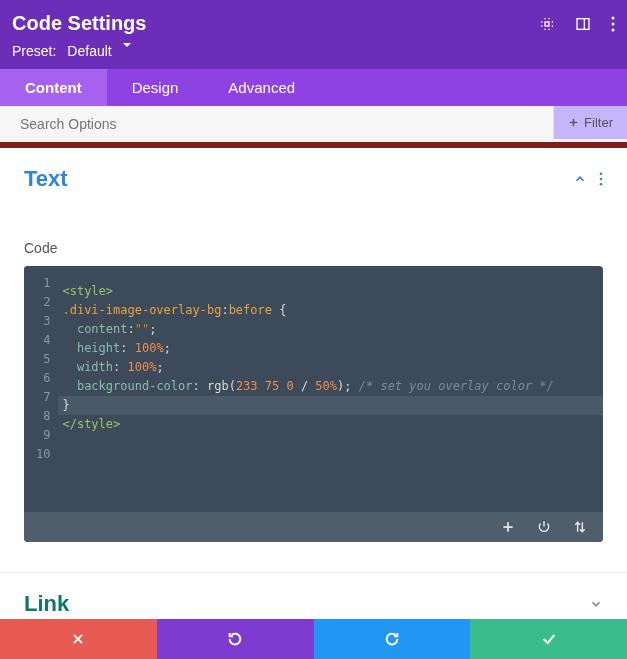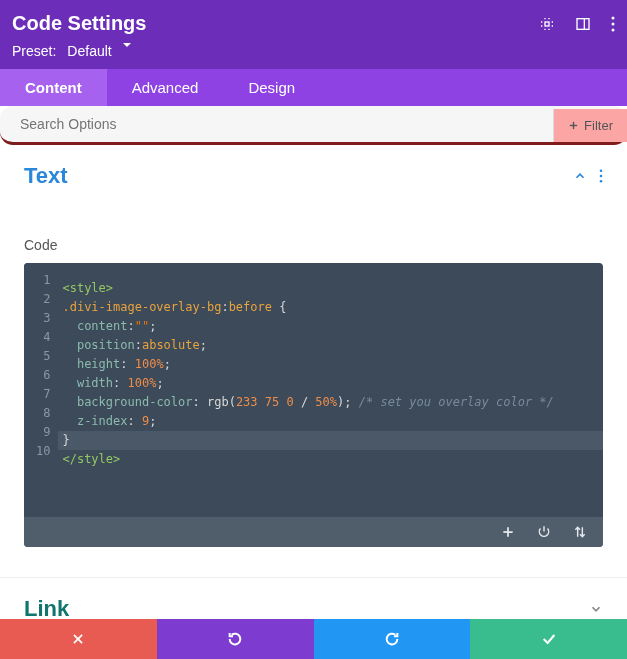--- a/index.html
+++ b/index.html
@@ -10,23 +10,23 @@
   .title { font-size: 20px; font-weight: 600; }
   .header-icons { display: flex; gap: 20px; align-items: center; }
   .header-icons span { cursor: pointer; display: inline-flex; }
   .preset-row { margin-top: 8px; font-size: 14px; display: flex; align-items: flex-start; gap: 11px; cursor: pointer; }
   .caret-down { width: 0; height: 0; border-left: 4px solid transparent; border-right: 4px solid transparent; border-top: 4px solid #fff; display: inline-block; }
   
   .tabs { background: #8e42e3; display: flex; color: #fff; font-size: 15px; }
   .tab { padding: 10px 25px; cursor: pointer; }
   .tab.active { background: #a661ee; font-weight: 600; }
   
-  .search-bar { display: flex; align-items: flex-end; border-bottom: 3px solid #7f1d1d; background: #f6f6f6; border-radius: 13px; }
+  .search-bar { display: flex; align-items: flex-start; border-bottom: 6px solid #7f1d1d; background: #f6f6f6; }
   .search-input { flex: 1; border: none; background: transparent; padding: 10px 20px; font-size: 14px; color: #888; outline: none; }
-  .filter-btn { background: #fca5a5; border: none; padding: 9px 14px; font-size: 13px; color: #555; cursor: pointer; display: flex; align-items: center; gap: 5px; border-left: 1px solid #ddd; }
+  .filter-btn { background: #c4b5fd; border: none; padding: 9px 14px; font-size: 13px; color: #555; cursor: pointer; display: flex; align-items: center; gap: 5px; border-left: 1px solid #ddd; }
   
   .content { padding: 18px 24px 0; }
   .section-header { display: flex; justify-content: space-between; align-items: center; margin-bottom: 18px; }
   .section-title { font-size: 22px; font-weight: 700; }
   .section-title.open { color: #2b87da; }
   .section-title.closed { color: #0f766e; }
   .section-actions { display: flex; gap: 12px; align-items: center; color: #2b87da; }
   .section-actions span { cursor: pointer; display: inline-flex; }
   
   .field-label { font-size: 14px; color: #555; margin-bottom: 10px; margin-top: 48px; }
@@ -93,22 +93,22 @@
   </div>
   <div class="preset-row">
     <span>Preset:</span>
     <span>Default</span>
     <span class="caret-down"></span>
   </div>
 </div>
 
 <div class="tabs">
   <div class="tab active">Content</div>
+  <div class="tab">Design</div>
   <div class="tab">Advanced</div>
-  <div class="tab">Design</div>
 </div>
 
 <div class="search-bar">
   <input class="search-input" placeholder="Search Options" style="">
   <button class="filter-btn">
     <svg width="11" height="11" viewBox="0 0 24 24" fill="none" stroke="#555" stroke-width="3">
         <line x1="12" y1="4" x2="12" y2="20"></line>
         <line x1="4" y1="12" x2="20" y2="12"></line>
       </svg>
     <span>Filter</span>
@@ -147,25 +147,23 @@
           <div>6</div>
           <div>7</div>
           <div>8</div>
           <div>9</div>
           <div>10</div>
         </div>
       <div class="code-lines" id="codelines">
           <div><span class="t-tag">&lt;style&gt;</span></div>
           <div><span class="t-sel">.divi-image-overlay-bg</span><span class="t-punc">:</span><span class="t-kw">before</span><span class="t-punc"> {</span></div>
           <div><span>  </span><span class="t-prop">content</span><span class="t-punc">:</span><span class="t-str">""</span><span class="t-punc">;</span></div>
-          <div><span>  </span><span class="t-prop">position</span><span class="t-punc">:</span><span class="t-kw">absolute</span><span class="t-punc">;</span></div>
           <div><span>  </span><span class="t-prop">height</span><span class="t-punc">: </span><span class="t-pct">100%</span><span class="t-punc">;</span></div>
           <div><span>  </span><span class="t-prop">width</span><span class="t-punc">: </span><span class="t-pct">100%</span><span class="t-punc">;</span></div>
           <div><span>  </span><span class="t-prop">background-color</span><span class="t-punc">: </span><span class="t-fn">rgb</span><span class="t-punc">(</span><span class="t-num">233 75 0</span><span class="t-punc"> / </span><span class="t-pct">50%</span><span class="t-punc">);</span><span> </span><span class="t-cmt">/* set you overlay color */</span></div>
-          <div><span>  </span><span class="t-prop">z-index</span><span class="t-punc">: </span><span class="t-num">9</span><span class="t-punc">;</span></div>
           <div class="active-line"><span class="t-punc">}</span></div>
           <div><span class="t-tag">&lt;/style&gt;</span></div>
         </div>
     </div>
     <div class="editor-footer">
       <span>
           <svg width="14" height="14" viewBox="0 0 24 24" fill="none" stroke="#e4e8ec" stroke-width="3">
             <line x1="12" y1="4" x2="12" y2="20"></line>
             <line x1="4" y1="12" x2="20" y2="12"></line>
           </svg>

